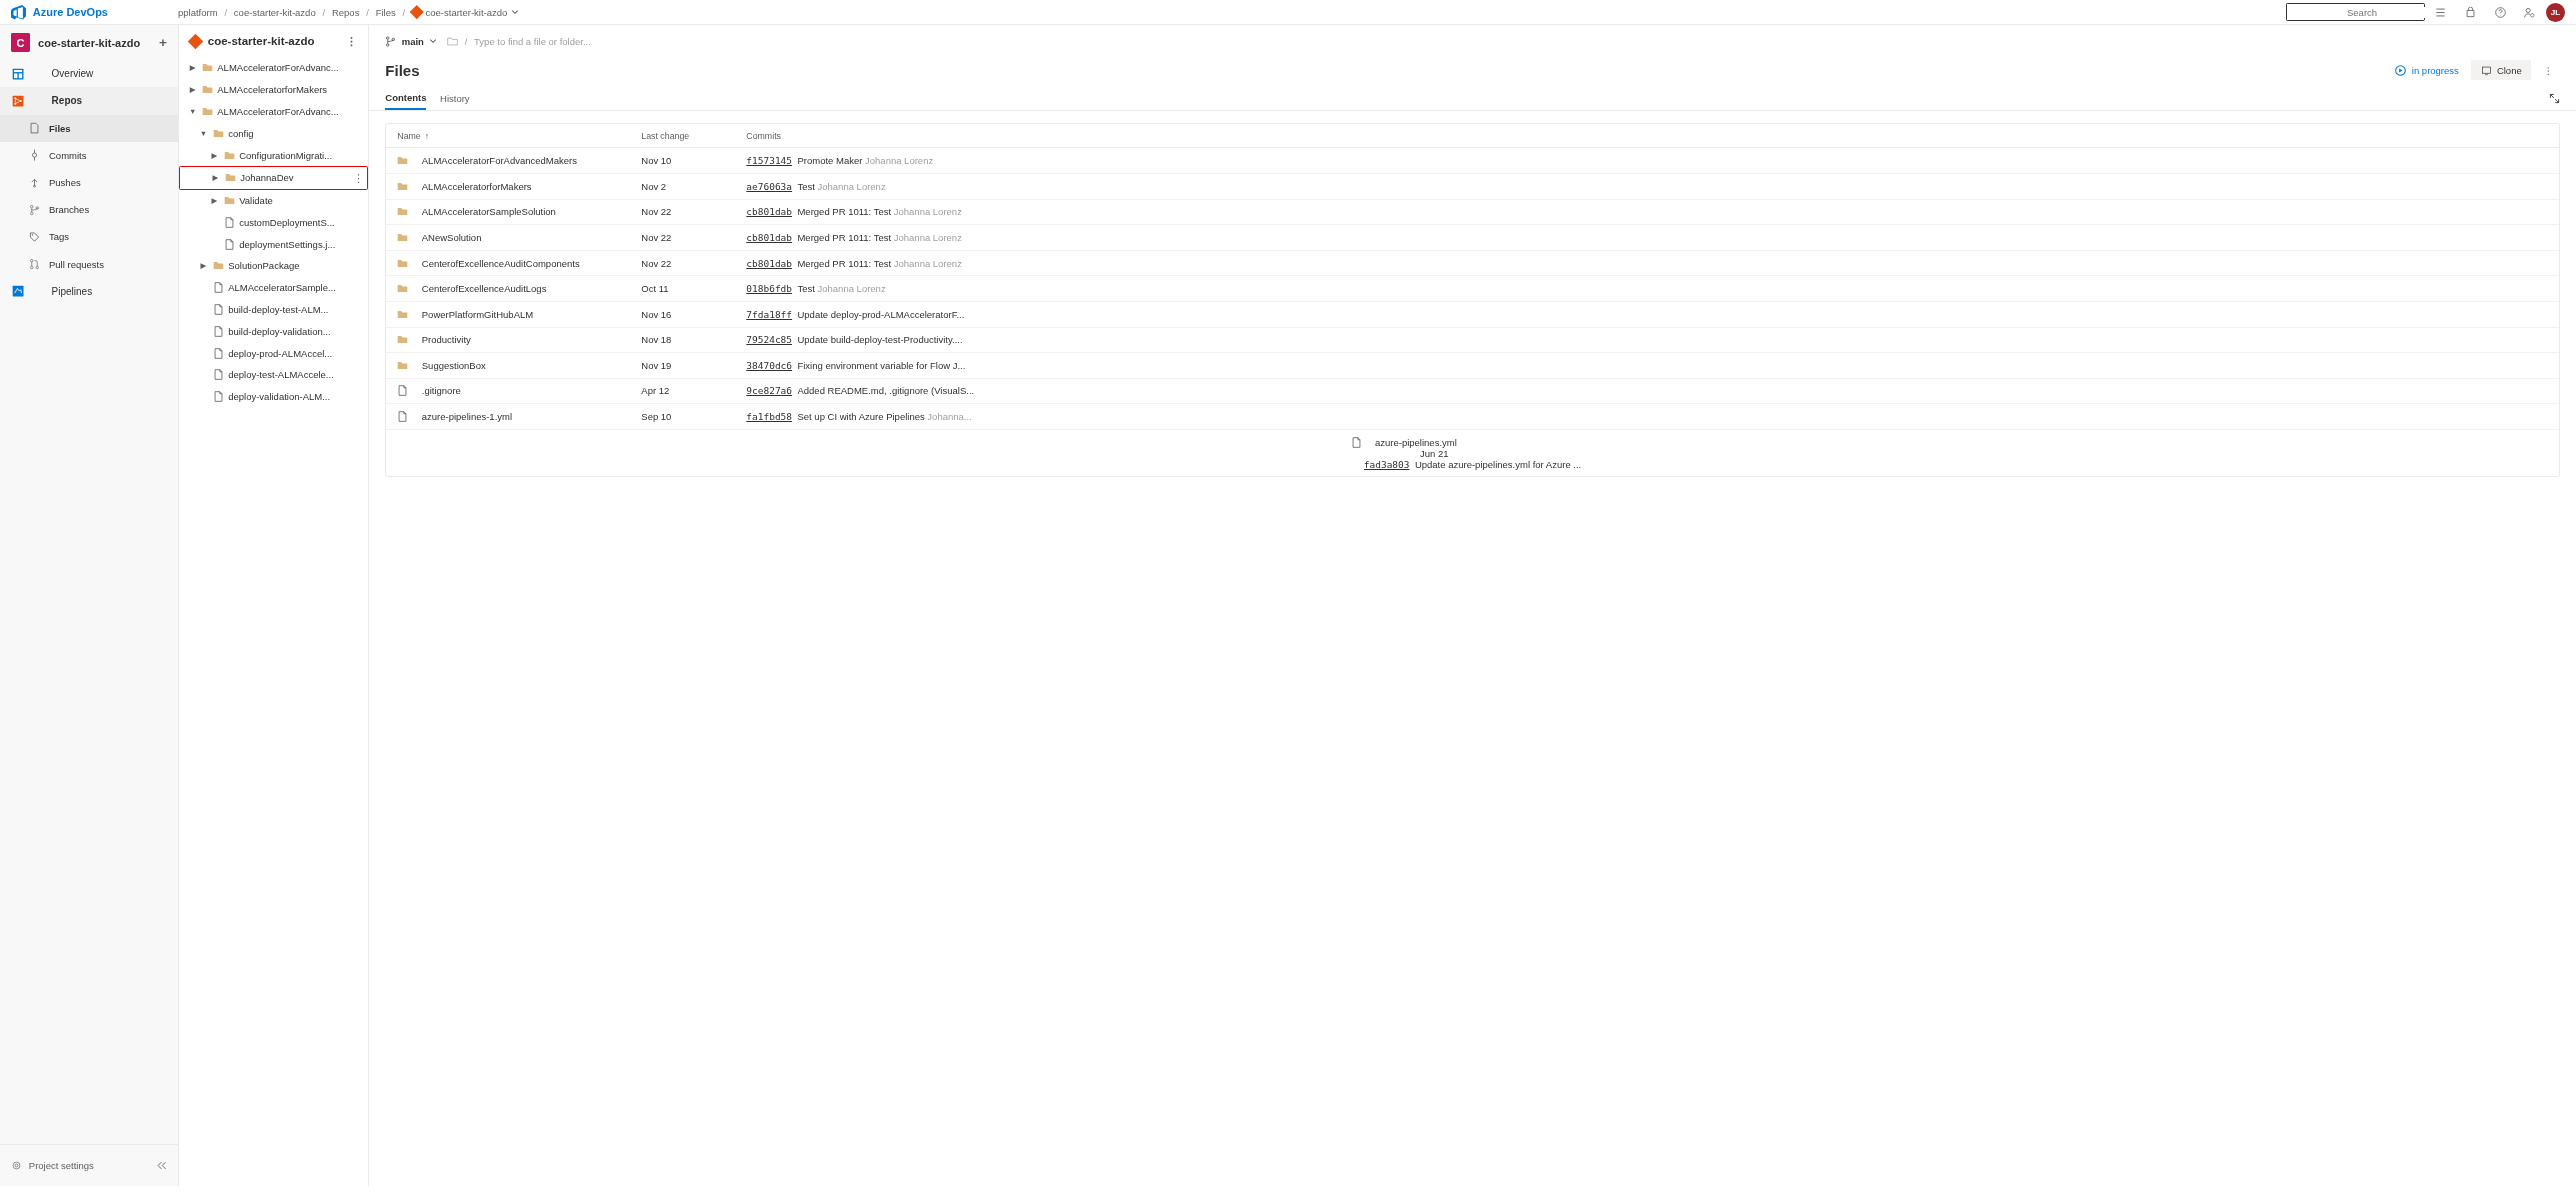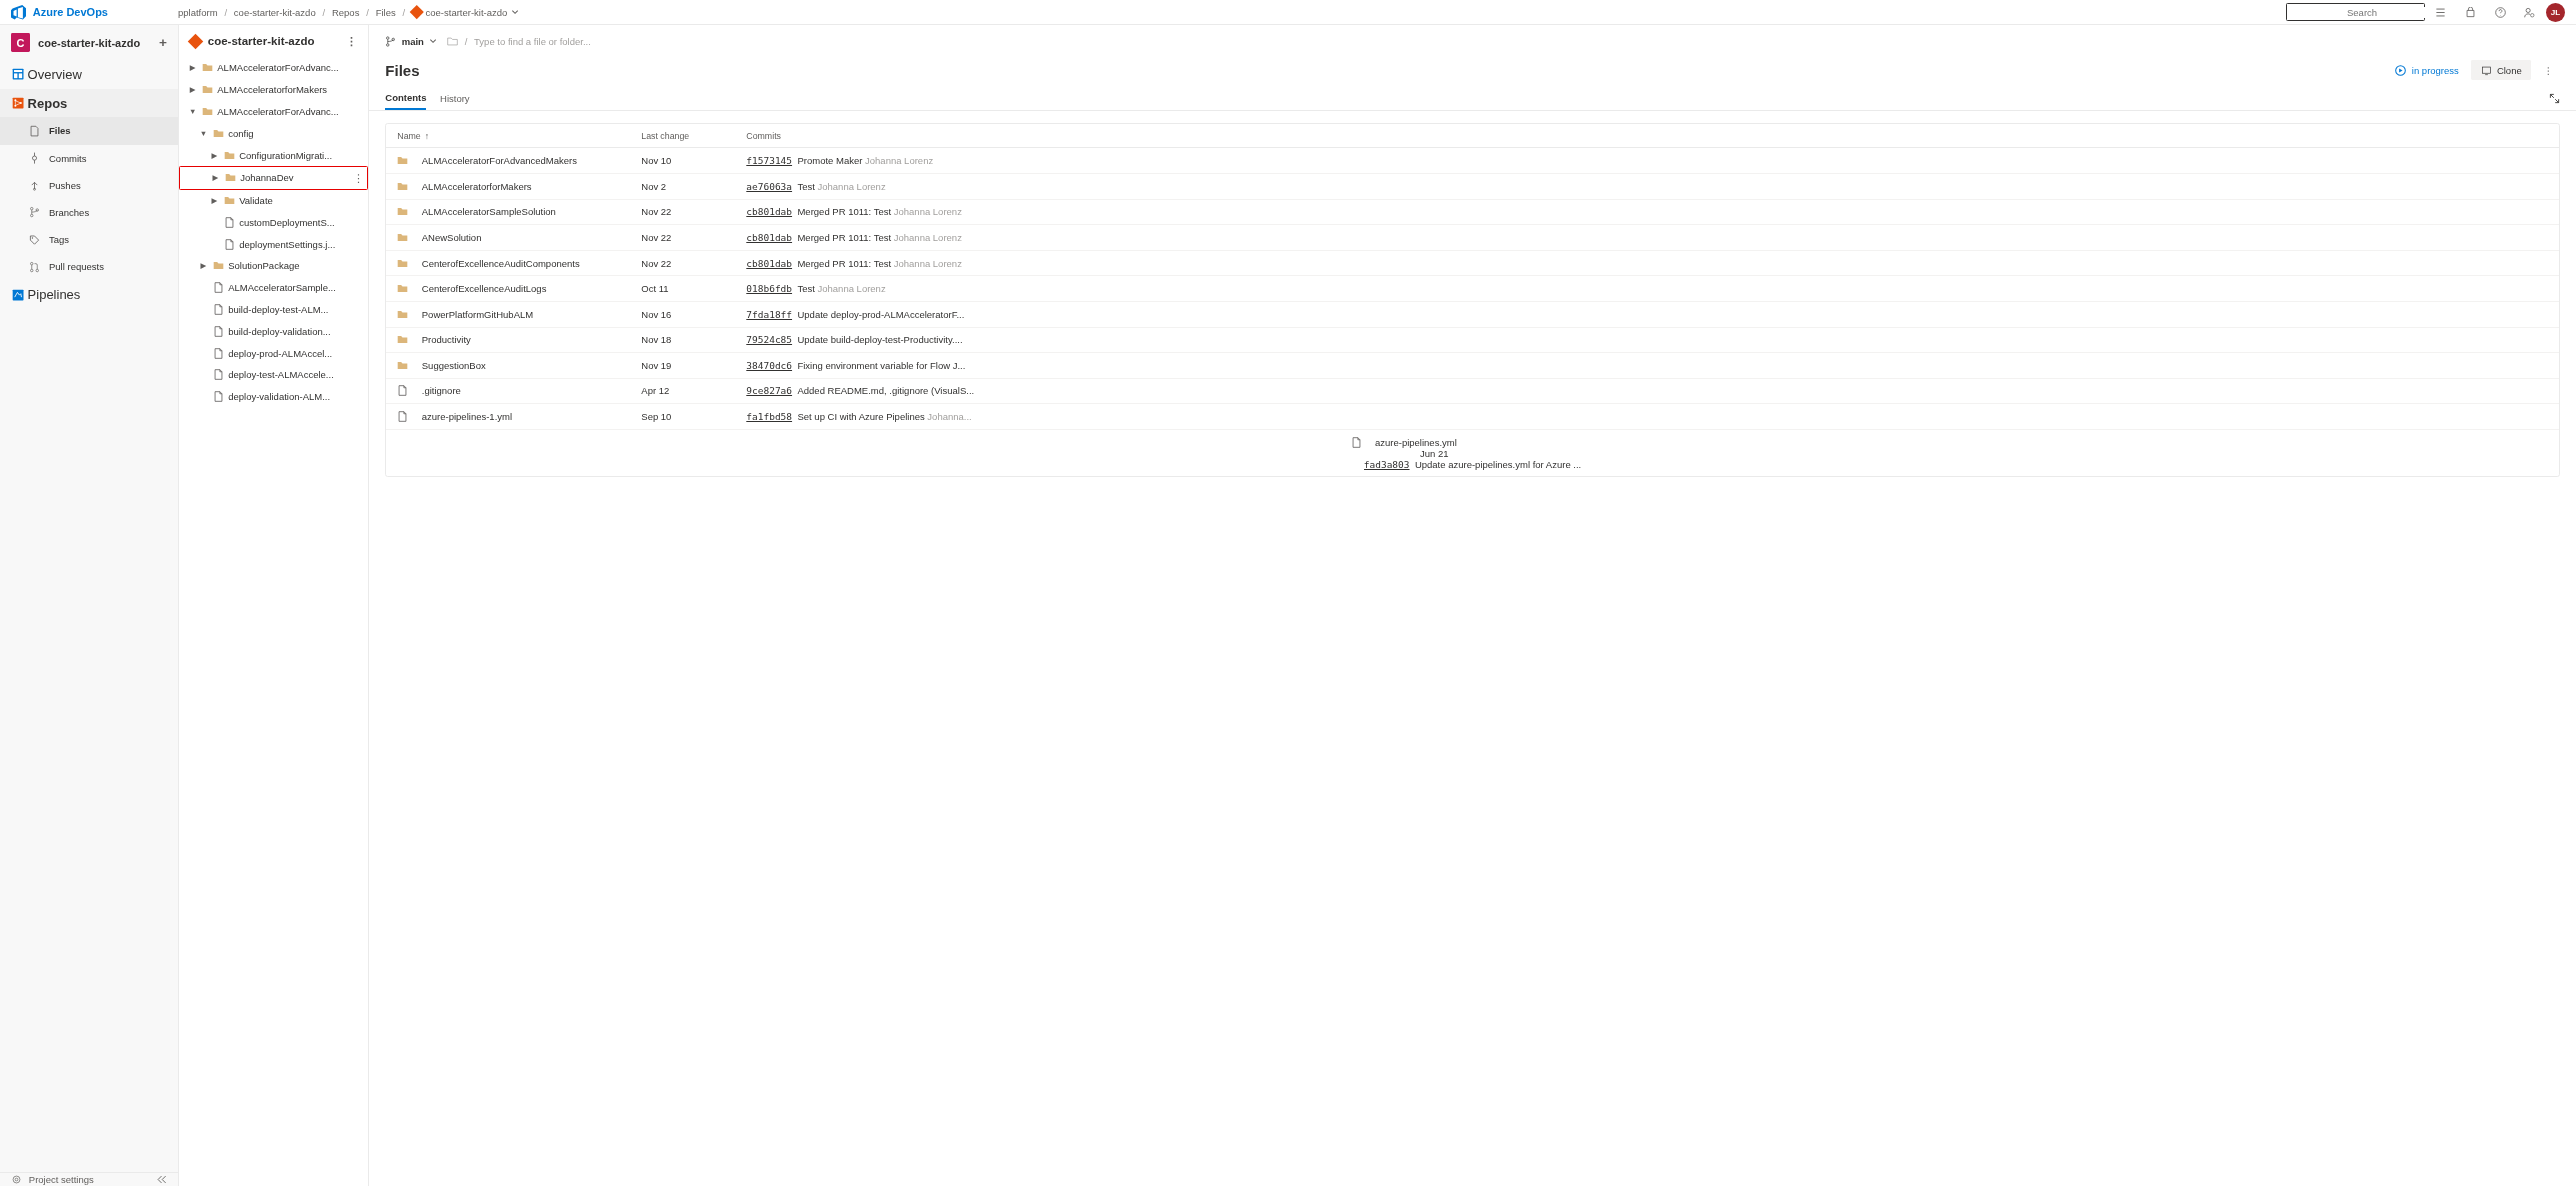--- a/index.html
+++ b/index.html
@@ -22,28 +22,28 @@
     
     
     .layout { display: flex; height: calc(100vh - 33px); }
     
     
     .sidebar { width: 179px; background: #f8f8f8; border-right: 0.7px solid #eaeaea; display: flex; flex-direction: column; }
     .project-header { display: flex; align-items: center; padding: 8.1px 11px; gap: 8.1px; font-size: 11px; font-weight: 600; }
     .project-icon { width: 19px; height: 19px; background: #c2185b; color: #fff; display: flex; align-items: center; justify-content: center; font-weight: 600; border-radius: 1.4px; }
     .plus-icon { margin-left: auto; font-size: 13.6px; color: #605e5c; cursor: pointer; }
     .nav-items { flex: 1; overflow-y: auto; }
-    .nav-item { display: flex; align-items: center; padding: 6.8px 11px; gap: 3px; cursor: pointer; font-size: 13px; }
+    .nav-item { display: flex; align-items: center; padding: 6.8px 11px; gap: 27px; cursor: pointer; font-size: 10px; }
     .nav-item.active-parent { font-weight: 600; background: #f0f0f0; }
     .nav-item.active { background: #e8e8e8; font-weight: 600; }
     .nav-item.sub { padding-left: 28.5px; font-size: 9.5px; gap: 9.5px; }
     .nav-icon { width: 13.6px; height: 13.6px; display: flex; align-items: center; justify-content: center; }
     .nav-icon svg { width: 12.2px; height: 12.2px; }
     .nav-item.sub .nav-icon { width: 11px; }
-    .sidebar-footer { padding: 1px 11px; display: flex; align-items: center; justify-content: space-between; color: #605e5c; font-size: 9.5px; border-top: 0.7px solid #eaeaea;}
+    .sidebar-footer { padding: 15px 11px; display: flex; align-items: center; justify-content: space-between; color: #605e5c; font-size: 9.5px; border-top: 0.7px solid #eaeaea;}
     
     
     .tree-panel { width: 190px; border-right: 0.7px solid #eaeaea; overflow-y: auto; position: relative; }
     .tree-panel::-webkit-scrollbar { width: 6.8px; }
     .tree-panel::-webkit-scrollbar-thumb { background: #c8c8c8; border-radius: 3.4px; }
     .tree-header { display: flex; align-items: center; padding: 9.5px 11px; gap: 6.8px; font-size: 11.5px; font-weight: 600; }
     .tree-header .repo-diamond { width: 11px; height: 11px; }
     .tree-more { margin-left: auto; cursor: pointer; color: #605e5c; font-size: 11px; }
     .tree-item { display: flex; align-items: center; padding: 5.4px 5.4px; gap: 4.1px; cursor: pointer; font-size: 9.5px; white-space: nowrap; overflow: hidden; text-overflow: ellipsis; }
     .tree-item span.label { overflow: hidden; text-overflow: ellipsis; }

